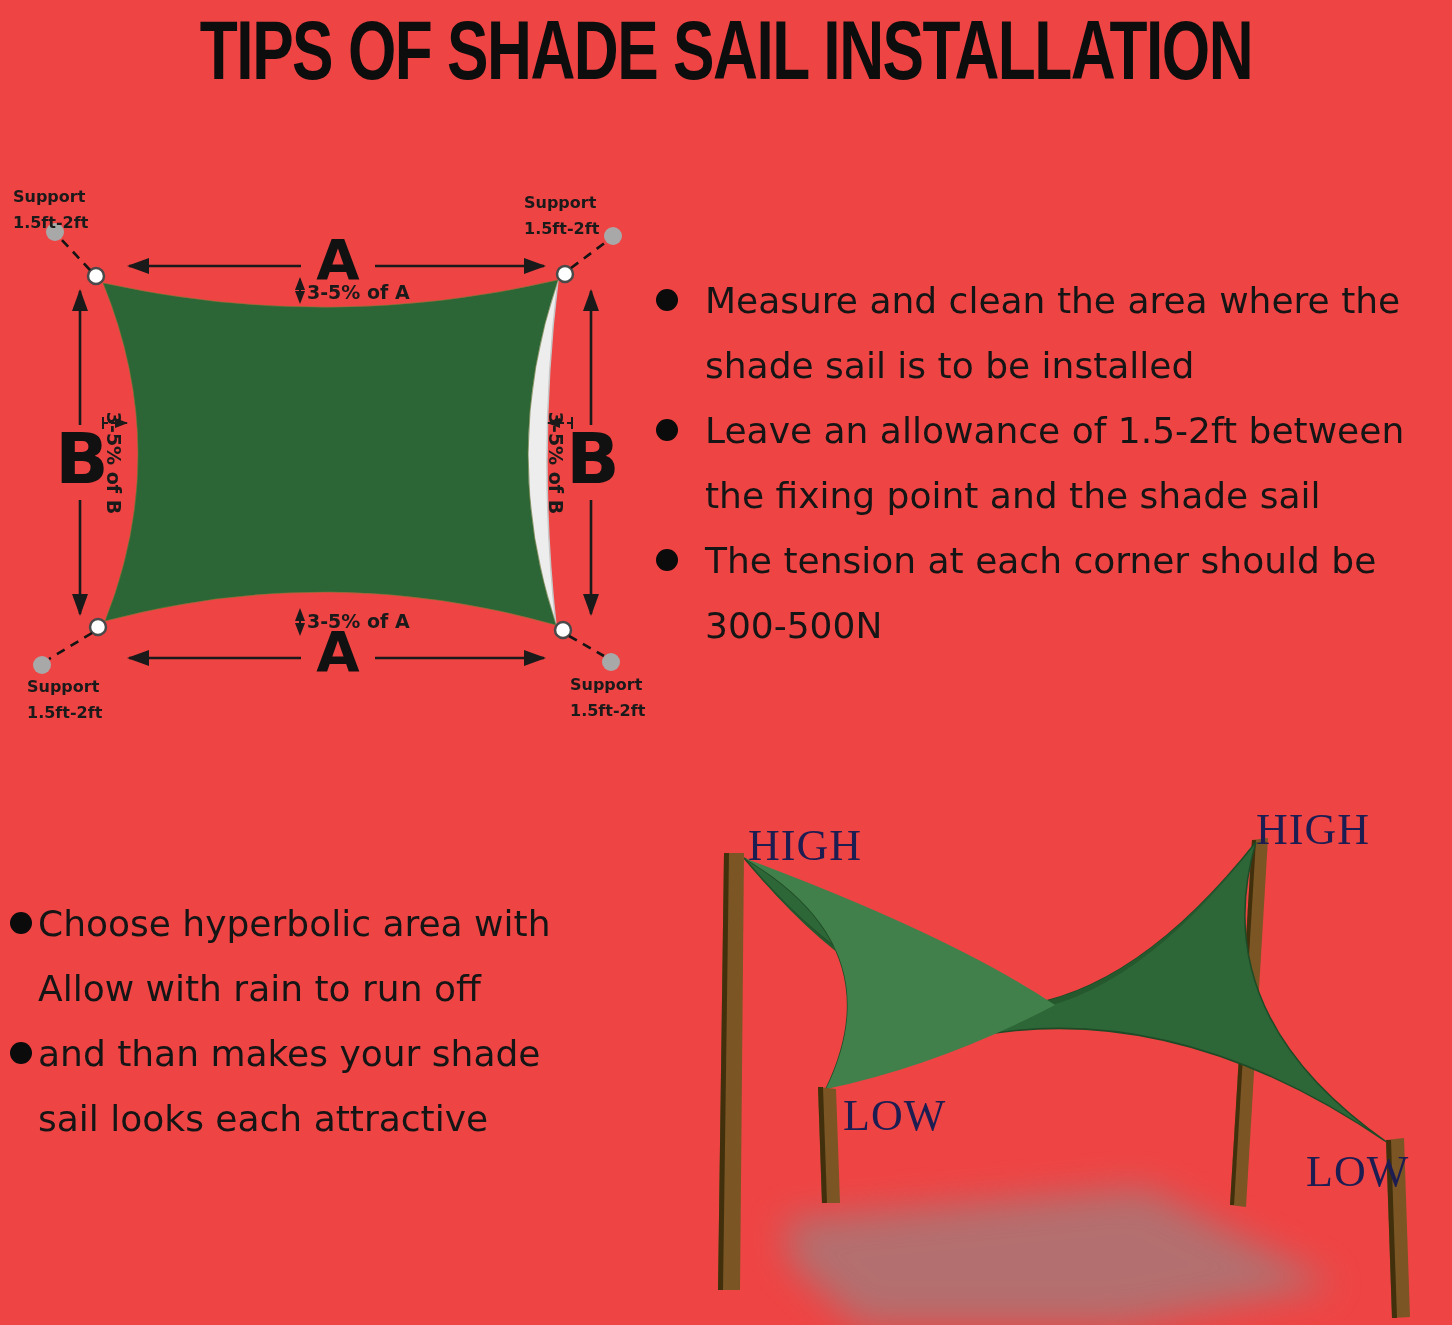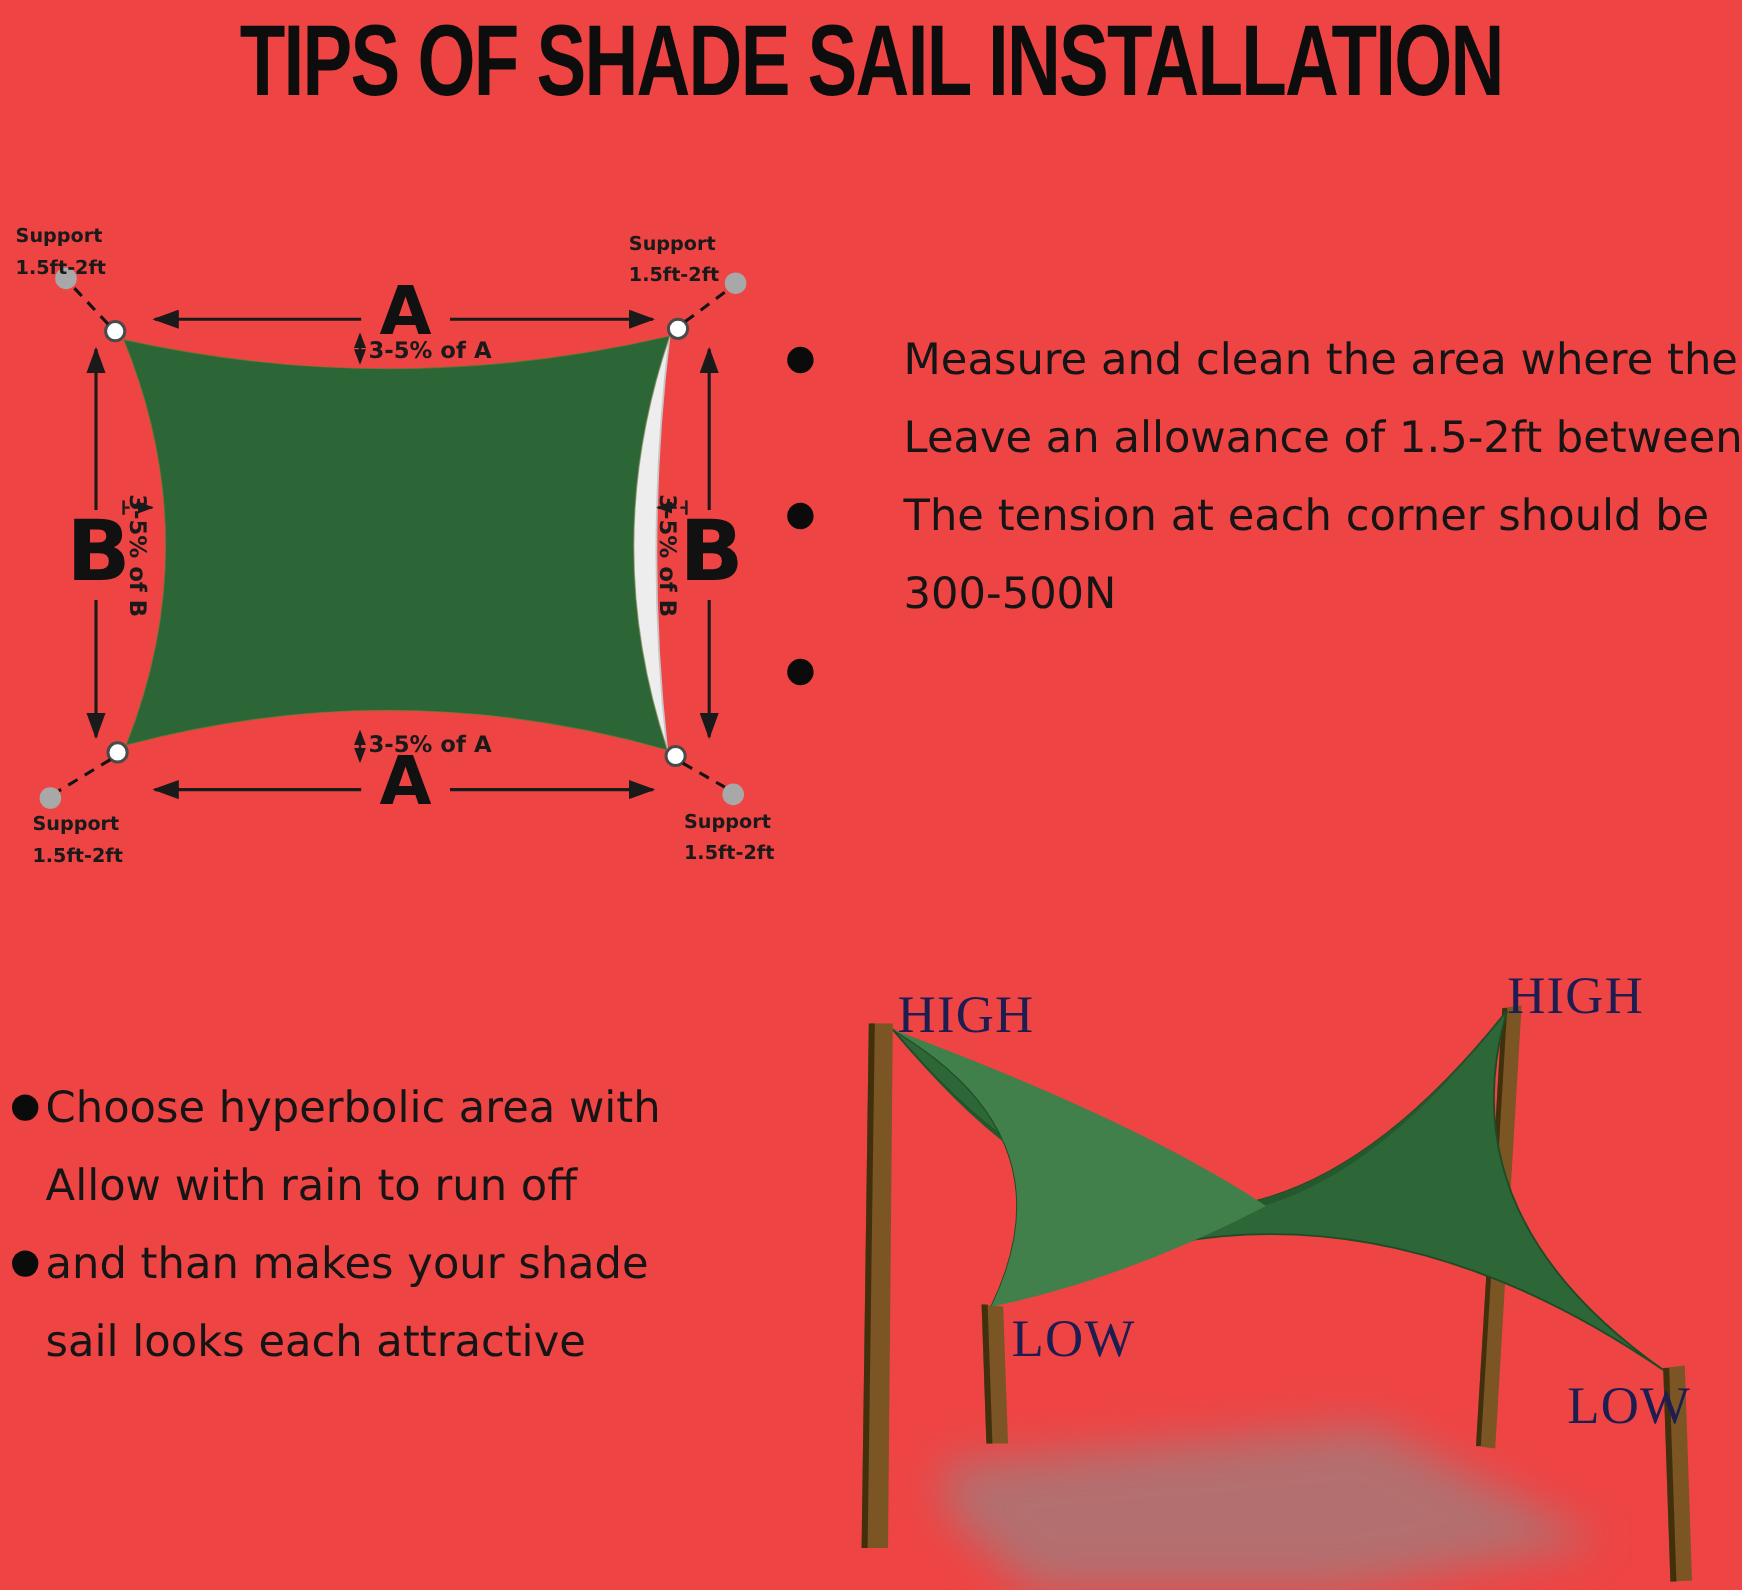--- a/index.html
+++ b/index.html
@@ -158,23 +158,25 @@
   <div class="abs dimletter b-letter" style="left:558px;top:424px;">B</div>
 
   <div class="abs saglabel" style="left:307px;top:281px;">3-5% of A</div>
   <div class="abs saglabel" style="left:307px;top:610px;">3-5% of A</div>
   <div class="abs saglabel sag-b" style="left:52px;top:452px;">3-5% of B</div>
   <div class="abs saglabel sag-b" style="left:494px;top:452px;">3-5% of B</div>
 
   <div class="abs dot" style="left:656px;top:289px;"></div>
   <div class="abs dot" style="left:656px;top:419px;"></div>
   <div class="abs dot" style="left:656px;top:549px;"></div>
-  <div class="abs bullets" style="left:705px;top:268px;margin-left:48px;">
+  <div class="abs bullets" style="left:705px;top:268px;">
     <div>Measure and clean the area where the</div>
+    <div>shade sail is to be installed</div>
     <div>Leave an allowance of 1.5-2ft between</div>
+    <div>the fixing point and the shade sail</div>
     <div>The tension at each corner should be</div>
     <div>300-500N</div>
   </div>
 
   <div class="abs dot" style="left:10px;top:912px;"></div>
   <div class="abs dot" style="left:10px;top:1042px;"></div>
   <div class="abs bullets" style="left:38px;top:891px;">
     <div>Choose hyperbolic area with</div>
     <div>Allow with rain to run off</div>
     <div>and than makes your shade</div>

